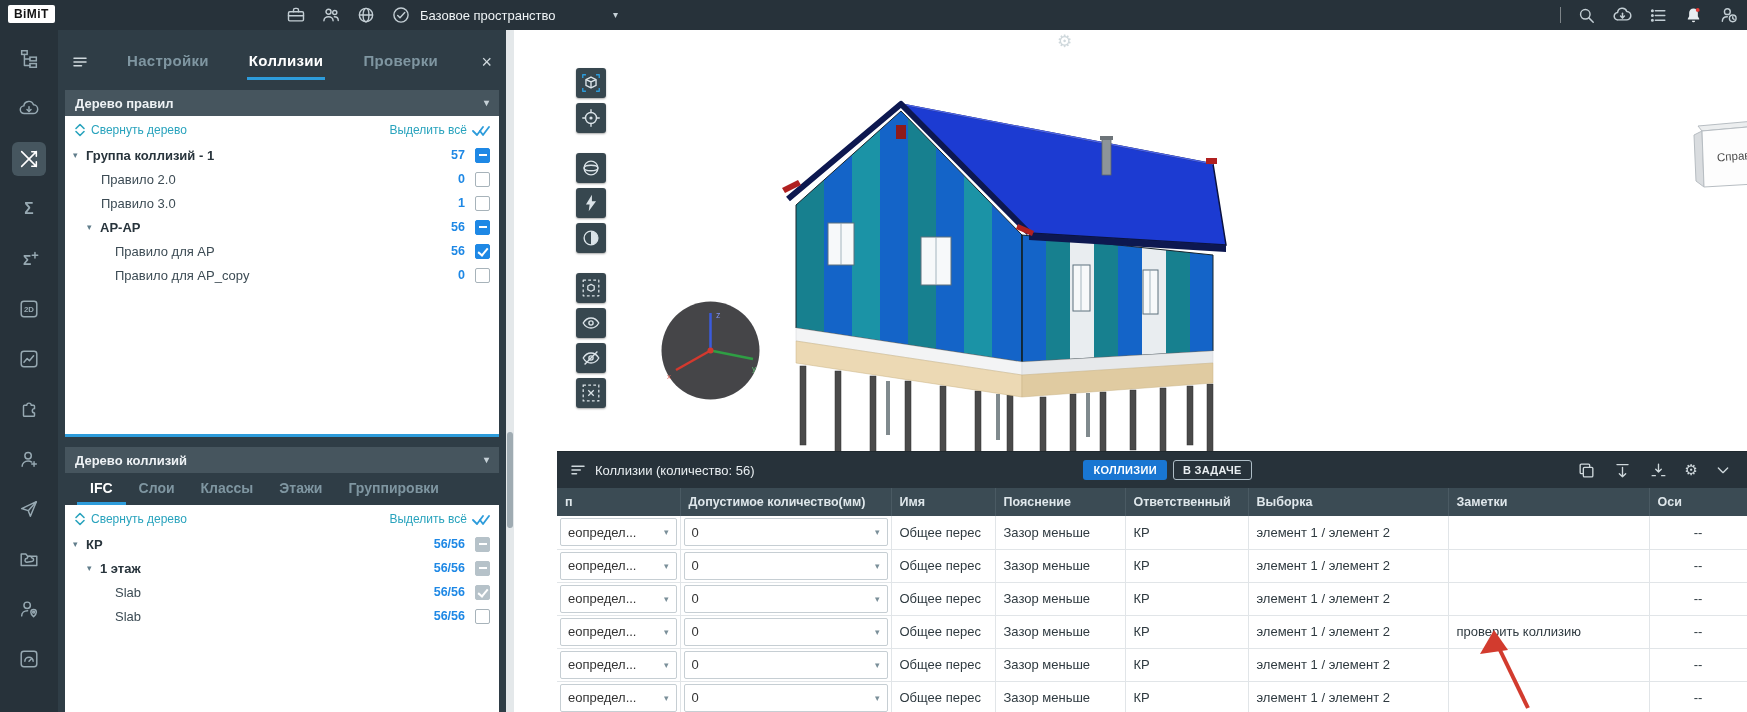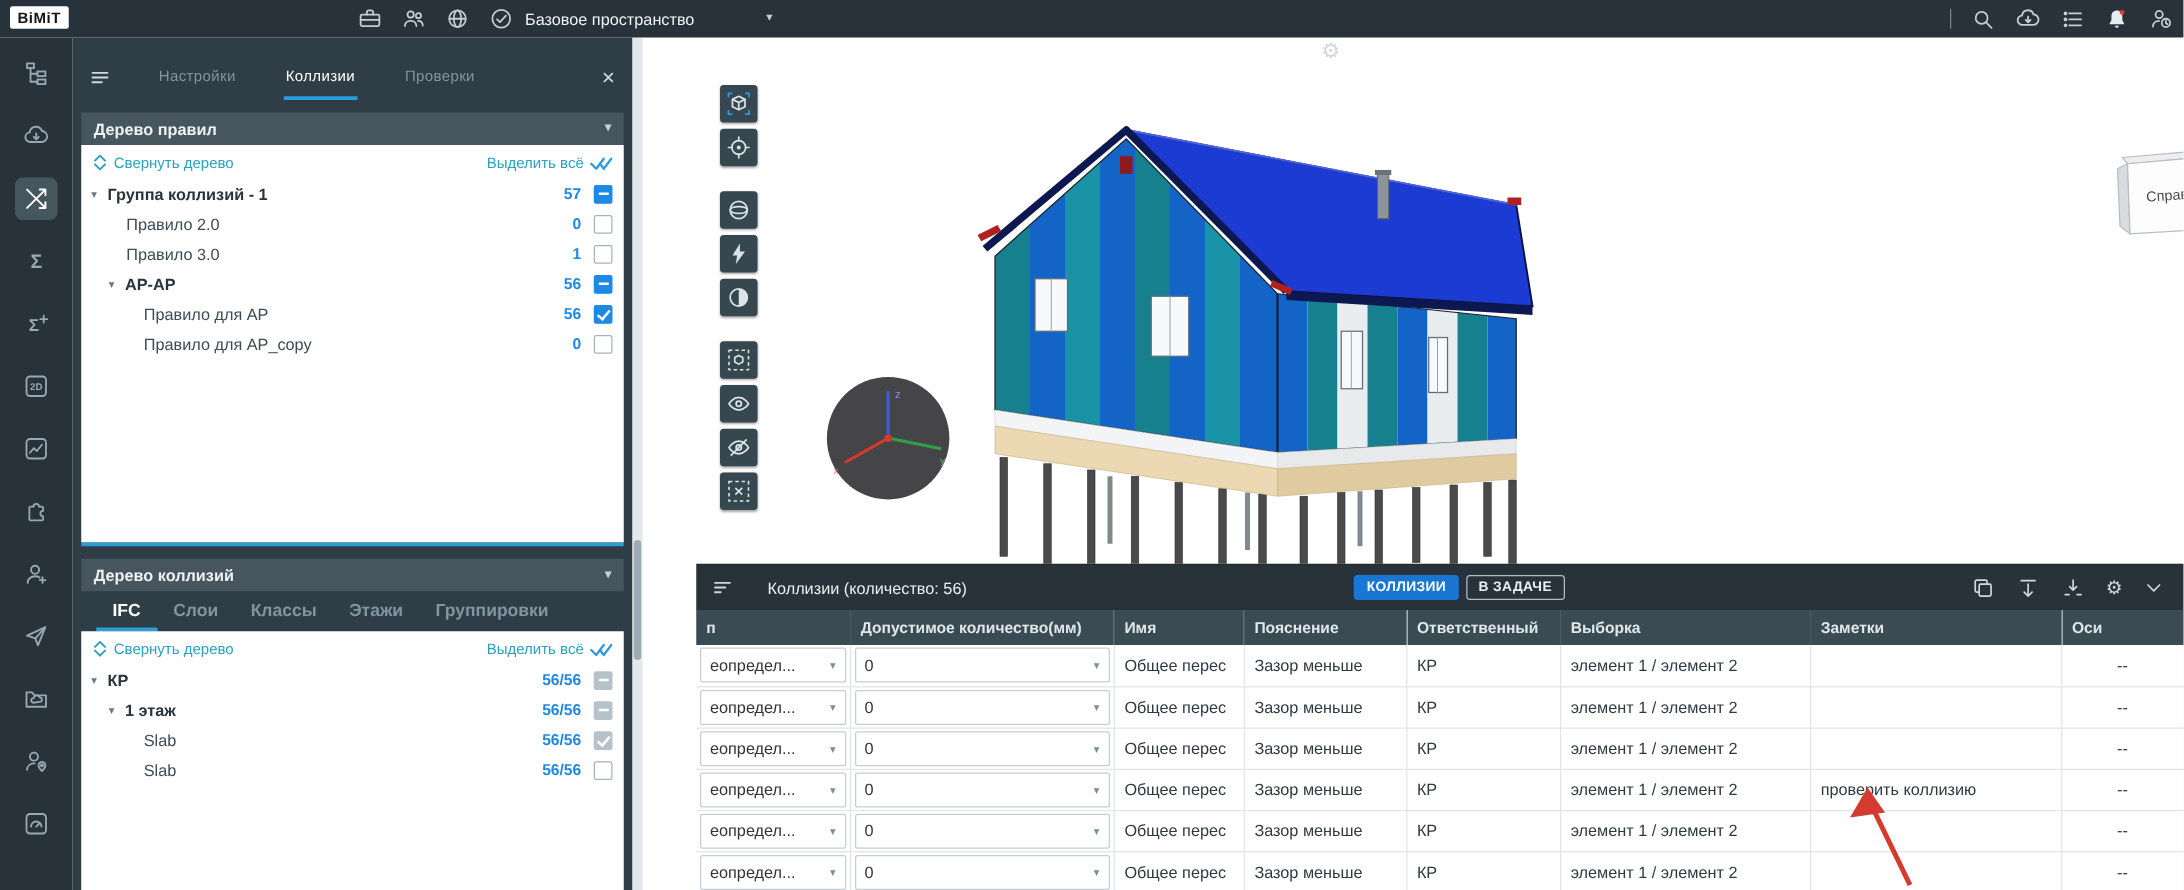--- a/index.html
+++ b/index.html
@@ -42,21 +42,21 @@
   .vgroup{display:flex;flex-direction:column;gap:5px;}
   .vbtn{width:30px;height:30px;background:#37474f;border-radius:3px;display:flex;align-items:center;
         justify-content:center;cursor:pointer;box-shadow:0 1px 2px rgba(0,0,0,.35);}
   .vbtn svg{stroke:#dbe3e8;}
 
   
   .panel{position:absolute;left:58px;top:30px;width:448px;height:682px;background:#2f3d46;z-index:20;
          display:flex;flex-direction:column;box-sizing:border-box;}
   .panel-tabs{margin-top:14px;height:36px;display:flex;align-items:stretch;flex-shrink:0;}
   .ham{align-self:center;margin-left:13px;cursor:pointer;}
-  .ptab{display:flex;align-items:center;font-size:12px;font-weight:normal;color:#7f96a1;margin-left:36px;
+  .ptab{display:flex;align-items:center;font-size:15px;font-weight:bold;color:#7f96a1;margin-left:36px;
         cursor:pointer;border-bottom:3px solid transparent;padding:0 2px;letter-spacing:.3px;}
   .ptab.active{color:#fff;border-bottom-color:#2d9cdb;}
   .pclose{margin-left:auto;margin-right:14px;align-self:center;color:#cfd8dc;font-size:18px;cursor:pointer;line-height:1;}
   .panel-body{flex:1;display:flex;flex-direction:column;padding:0 7px;min-height:0;}
   .sec-h{height:26px;margin-top:10px;background:#46555e;display:flex;align-items:center;
          justify-content:space-between;padding:0 10px;color:#eef2f5;font-size:13px;font-weight:bold;
          flex-shrink:0;cursor:pointer;}
   .tree-area{background:#fff;overflow:hidden;}
   #rules-area{height:318px;flex-shrink:0;}
   .splitter{height:3px;background:#2d9cdb;flex-shrink:0;cursor:row-resize;}
@@ -82,21 +82,21 @@
       border:solid #fff;border-width:0 2px 2px 0;transform:rotate(40deg);}
 
   
   .vscroll{position:absolute;left:506px;top:30px;width:8px;height:682px;background:#e4e8ea;z-index:25;}
   .vthumb{position:absolute;left:1px;top:402px;width:6px;height:96px;background:#9fabb2;border-radius:3px;cursor:pointer;}
 
   
   .bpanel{position:absolute;left:557px;top:451px;width:1190px;height:261px;background:#fff;z-index:35;
           border-top:1px solid #1f292f;display:flex;flex-direction:column;}
   .bp-head{height:36px;background:#27323a;display:flex;align-items:center;flex-shrink:0;padding:0 12px;box-sizing:border-box;}
-  .bp-title{color:#e9eef1;font-size:13px;margin-left:27px;}
+  .bp-title{color:#e9eef1;font-size:13px;margin-left:8px;}
   .bp-toggle{margin-left:auto;display:flex;gap:6px;align-items:center;}
   .btn-col{background:#1976d2;color:#fff;font-size:11px;font-weight:bold;padding:4px 10px;border-radius:3px;
            cursor:pointer;letter-spacing:.3px;}
   .btn-task{border:1px solid #aebdc6;color:#e9eef1;font-size:11px;font-weight:bold;padding:3px 9px;
             border-radius:3px;cursor:pointer;letter-spacing:.3px;}
   .bp-icons{display:flex;align-items:center;gap:17px;margin-left:325px;margin-right:4px;}
   .bp-icons .gear-glyph{font-size:15px;}
   .ctable{border-collapse:collapse;table-layout:fixed;width:100%;}
   .ctable th{background:#3b4b54;color:#dfe7eb;font-size:12.5px;font-weight:bold;text-align:left;padding:0 8px;
              height:28px;border-right:1px solid #4a5a63;white-space:nowrap;overflow:hidden;cursor:pointer;}

